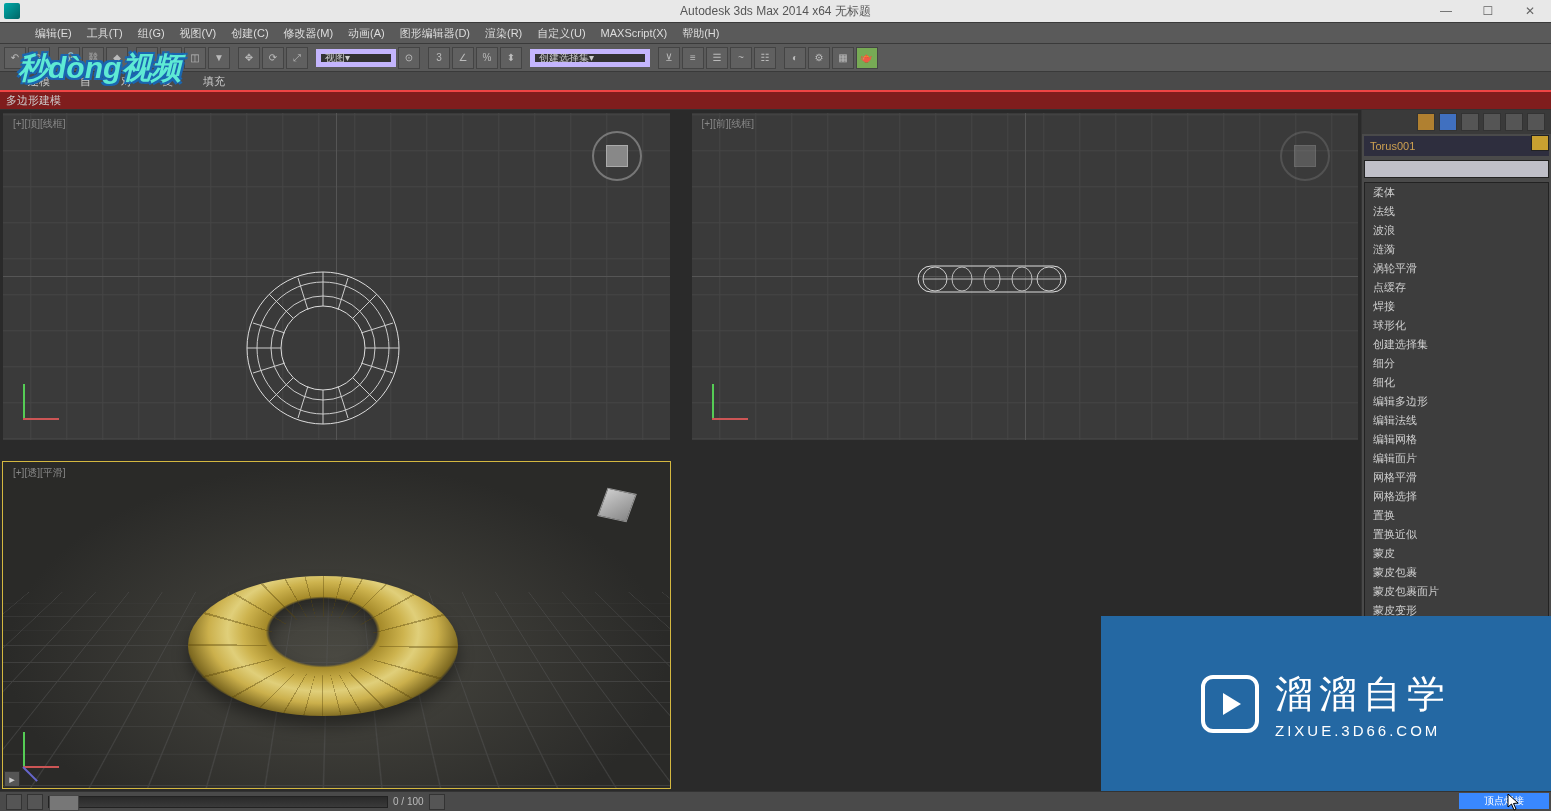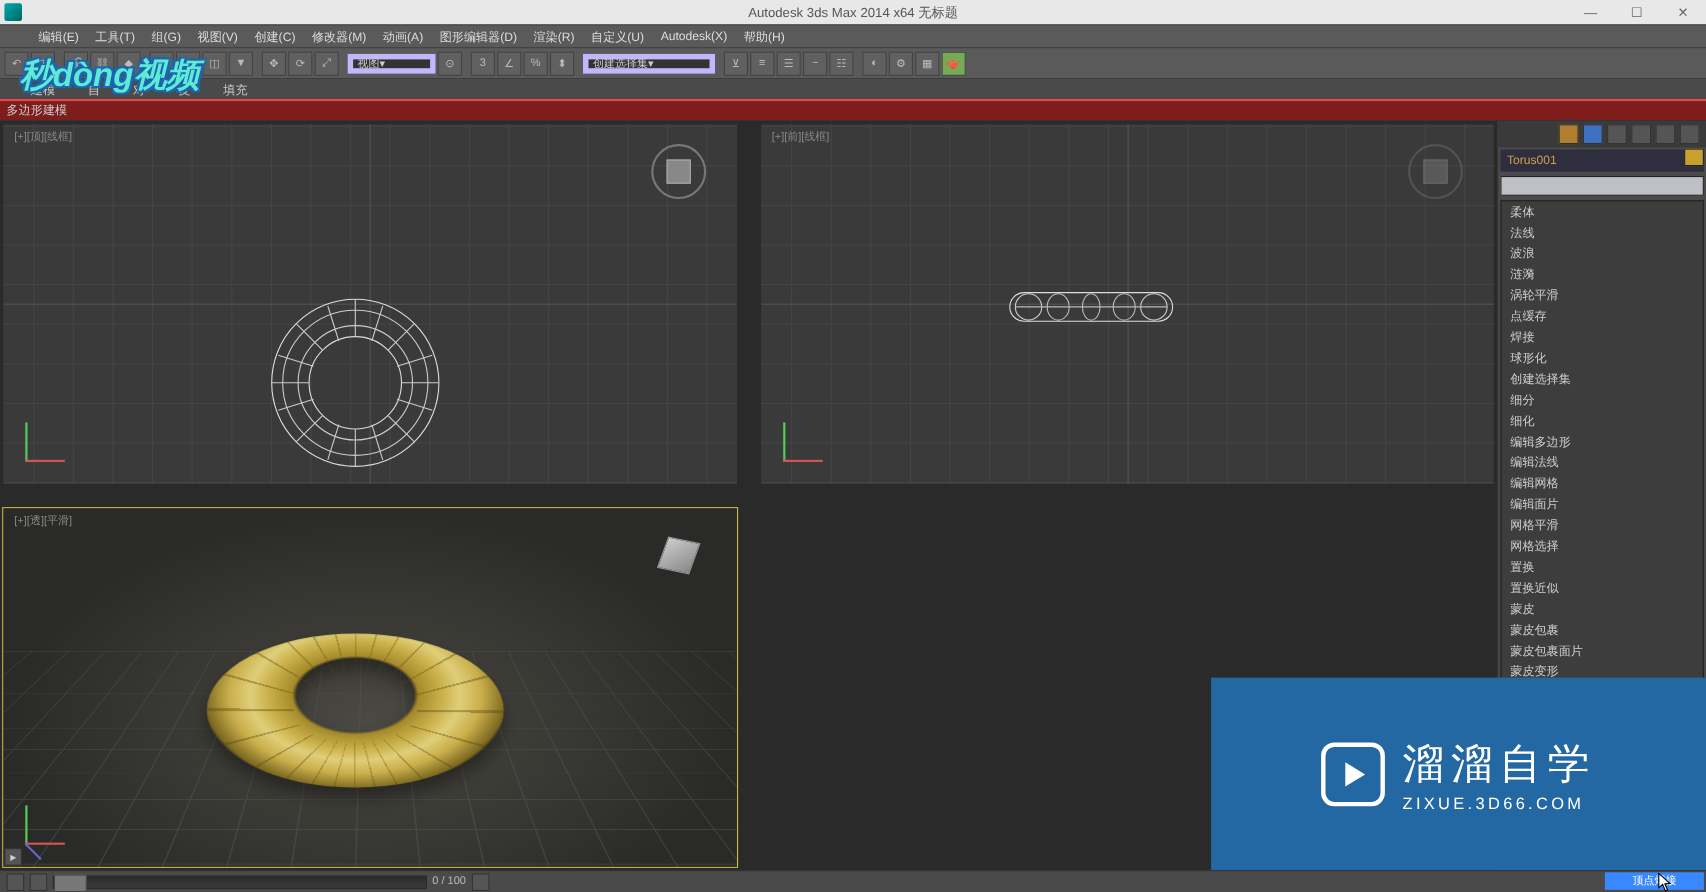--- a/index.html
+++ b/index.html
@@ -111,21 +111,21 @@
   <span class="menu-item">编辑(E)</span>
   <span class="menu-item">工具(T)</span>
   <span class="menu-item">组(G)</span>
   <span class="menu-item">视图(V)</span>
   <span class="menu-item">创建(C)</span>
   <span class="menu-item">修改器(M)</span>
   <span class="menu-item">动画(A)</span>
   <span class="menu-item">图形编辑器(D)</span>
   <span class="menu-item">渲染(R)</span>
   <span class="menu-item">自定义(U)</span>
-  <span class="menu-item">Autodesk(X)</span>
+  <span class="menu-item">MAXScript(X)</span>
   <span class="menu-item">帮助(H)</span>
 </div>
 
 <div class="toolbar">
   <div class="tool-btn">↶</div>
   <div class="tool-btn">↷</div>
   <div class="tool-sep"></div>
   <div class="tool-btn">🔗</div>
   <div class="tool-btn">⛓</div>
   <div class="tool-btn">◆</div>

